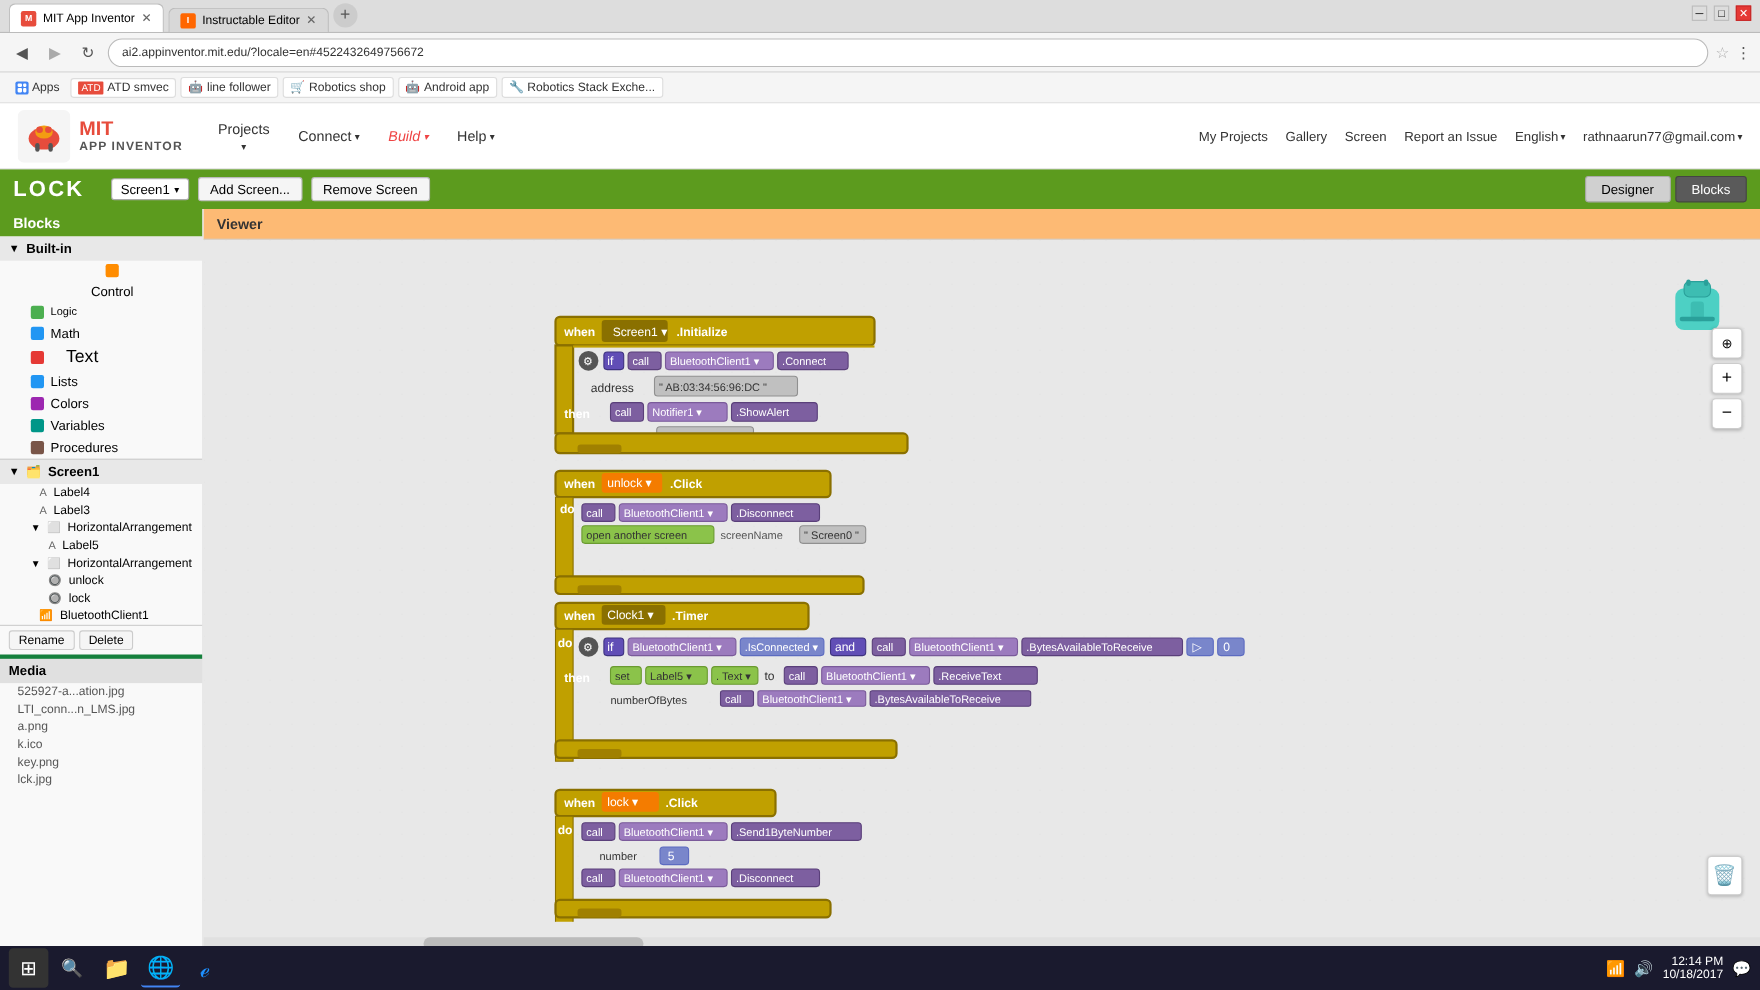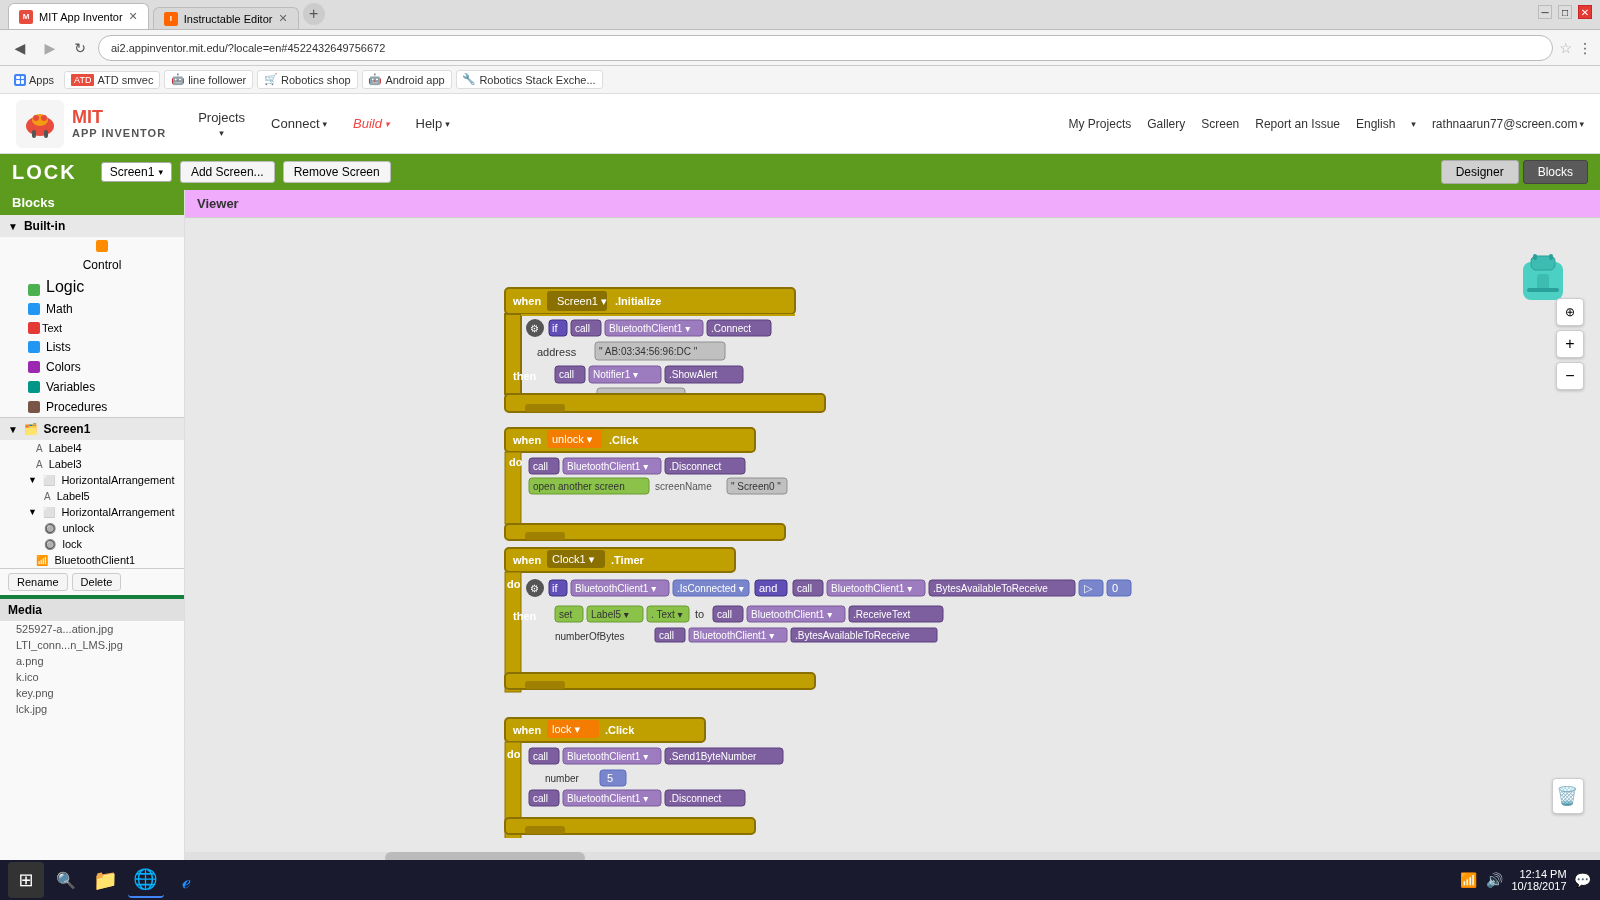--- a/index.html
+++ b/index.html
@@ -110,26 +110,26 @@
       <span>Help</span>
       <span style="font-size:9px;">▾</span>
     </div>
   </div>
 
   <div style="margin-left:auto;display:flex;align-items:center;gap:16px;font-size:12px;color:#333;padding-left:10px;">
     <a href="#" style="color:#333;text-decoration:none;">My Projects</a>
     <a href="#" style="color:#333;text-decoration:none;">Gallery</a>
     <a href="#" style="color:#333;text-decoration:none;">Screen</a>
     <a href="#" style="color:#333;text-decoration:none;">Report an Issue</a>
-    <a href="#" style="color:#333;text-decoration:none;display:flex;align-items:center;gap:16px;">
+    <a href="#" style="color:#333;text-decoration:none;display:flex;align-items:center;gap:2px;">
       <span>English</span>
       <span style="font-size:9px;">▾</span>
     </a>
     <a href="#" style="color:#333;text-decoration:none;display:flex;align-items:center;gap:2px;">
-      <span>rathnaarun77@screen.com</span>
+      <span>rathnaarun77@gmail.com</span>
       <span style="font-size:9px;">▾</span>
     </a>
   </div>
 </div>
 
 <div style="height:36px;background:#5c9b1e;display:flex;align-items:center;padding:0 12px;gap:8px;">
   <span style="font-size:20px;font-weight:bold;color:white;letter-spacing:2px;margin-right:16px;">LOCK</span>
   <div style="background:white;border:1px solid #aaa;border-radius:3px;padding:2px 8px;font-size:12px;cursor:pointer;display:flex;align-items:center;gap:4px;">
     <span>Screen1</span>
     <span style="font-size:9px;">▾</span>
@@ -154,29 +154,29 @@
     <div>
       <div style="display:flex;align-items:center;gap:6px;padding:4px 8px;font-size:12px;cursor:pointer;background:#e8e8e8;font-weight:bold;">
         <span style="font-size:10px;">▼</span>
         <span>Built-in</span>
       </div>
 
       <div style="display:flex;align-items:center;gap:6px;padding:3px 8px 3px 28px;font-size:12px;cursor:pointer;flex-direction:column;">
         <div style="width:12px;height:12px;border-radius:2px;background:#ff8c00;flex-shrink:0;"></div>
         <span>Control</span>
       </div>
-      <div style="display:flex;align-items:flex-end;gap:6px;padding:3px 8px 3px 28px;font-size:16px;cursor:pointer;">
+      <div style="display:flex;align-items:flex-start;gap:6px;padding:3px 8px 3px 28px;font-size:10px;cursor:pointer;">
         <div style="width:12px;height:12px;border-radius:2px;background:#4caf50;flex-shrink:0;"></div>
         <span>Logic</span>
       </div>
       <div style="display:flex;align-items:center;gap:6px;padding:3px 8px 3px 28px;font-size:12px;cursor:pointer;">
         <div style="width:12px;height:12px;border-radius:2px;background:#2196f3;flex-shrink:0;"></div>
         <span>Math</span>
       </div>
-      <div style="display:flex;align-items:center;gap:2px;padding:3px 8px 3px 28px;font-size:11px;cursor:pointer;">
+      <div style="display:flex;align-items:center;gap:20px;padding:3px 8px 3px 28px;font-size:16px;cursor:pointer;">
         <div style="width:12px;height:12px;border-radius:2px;background:#e53935;flex-shrink:0;"></div>
         <span>Text</span>
       </div>
       <div style="display:flex;align-items:center;gap:6px;padding:3px 8px 3px 28px;font-size:12px;cursor:pointer;">
         <div style="width:12px;height:12px;border-radius:2px;background:#2196f3;flex-shrink:0;"></div>
         <span>Lists</span>
       </div>
       <div style="display:flex;align-items:center;gap:6px;padding:3px 8px 3px 28px;font-size:12px;cursor:pointer;">
         <div style="width:12px;height:12px;border-radius:2px;background:#9c27b0;flex-shrink:0;"></div>
         <span>Colors</span>
@@ -244,21 +244,21 @@
       <div style="padding:2px 8px 2px 16px;font-size:11px;color:#555;cursor:pointer;">LTI_conn...n_LMS.jpg</div>
       <div style="padding:2px 8px 2px 16px;font-size:11px;color:#555;cursor:pointer;">a.png</div>
       <div style="padding:2px 8px 2px 16px;font-size:11px;color:#555;cursor:pointer;">k.ico</div>
       <div style="padding:2px 8px 2px 16px;font-size:11px;color:#555;cursor:pointer;">key.png</div>
       <div style="padding:2px 8px 2px 16px;font-size:11px;color:#555;cursor:pointer;">lck.jpg</div>
     </div>
   </div>
 
   <div style="flex:1;background:#e8e8e8;position:relative;overflow:hidden;">
 
-    <div style="height:28px;background:#f0abfc;border-bottom:1px solid #ccc;display:flex;align-items:center;padding:0 12px;font-size:13px;font-weight:bold;color:#333;">
+    <div style="height:28px;background:#fdba74;border-bottom:1px solid #ccc;display:flex;align-items:center;padding:0 12px;font-size:13px;font-weight:bold;color:#333;">
       <span>Viewer</span>
     </div>
 
     <div style="position:absolute;top:28px;left:0;right:0;bottom:36px;overflow:hidden;background:#e8e8e8;">
       <svg width="1415" height="620" style="position:absolute;top:0;left:0;">
 
         <defs>
           <pattern id="grid" width="20" height="20" patternUnits="userSpaceOnUse">
             <circle cx="0" cy="0" r="0.5" fill="#ccc"></circle>
           </pattern>

